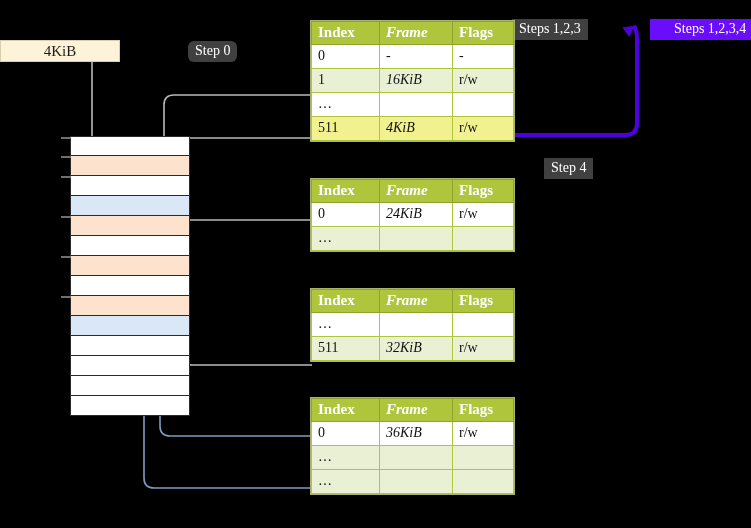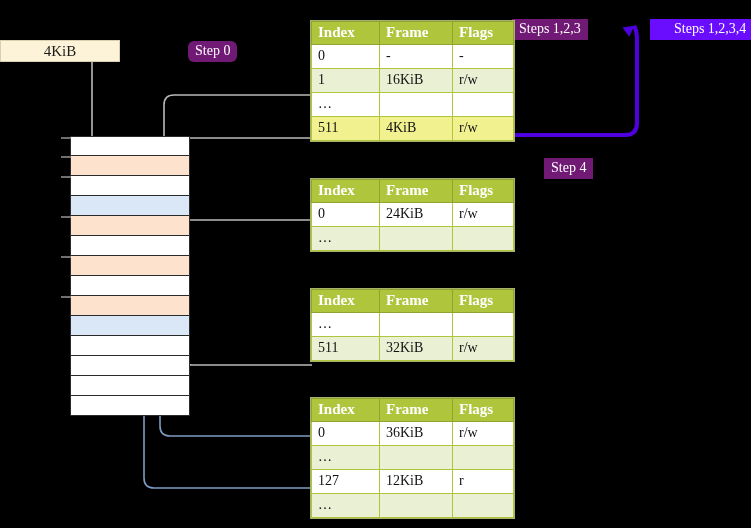--- a/index.html
+++ b/index.html
@@ -43,21 +43,21 @@
   
   .badge {
     position: absolute;
     box-sizing: border-box;
     color: #ffffff;
     font-size: 14px;
     line-height: 18px;
     padding: 1px 7px 2px 7px;
     white-space: nowrap;
   }
-  .badge.crimson { background: #701a75; text-align: right; }
+  .badge.crimson { background: #404040; text-align: right; }
   .badge.violet  { background: #6a0dff; }
 
   
   #memcol {
     position: absolute;
     left: 70px;
     top: 136px;
     width: 120px;
     height: 280px;
   }
@@ -105,21 +105,21 @@
     padding: 2px 6px 3px 6px;
     border: 1px solid #aec53c;
     background: #ffffff;
     white-space: nowrap;
     height: 18px;
   }
   .ptable tr.alt td { background: #eaf0d4; }
   .ptable td.hl { background: #fdfda0; }
   .ptable tr.alt td.hl { background: #f2f190; }
   .c-index { width: 55px; }
-  .c-frame { width: 60px; }
+  .c-frame { width: 60px; font-style: italic; }
   .c-flags { width: 48px; }
 </style>
 </head>
 <body>
 
 <div id="stage">
 
   <svg id="wires" viewBox="0 0 751 528" xmlns="http://www.w3.org/2000/svg">
     <defs>
       <marker id="ahGray" markerWidth="9" markerHeight="9" refX="4.5" refY="7.6" orient="auto" markerUnits="userSpaceOnUse">
@@ -290,25 +290,20 @@
         <tr class="">
           <td class="c-index">0</td>
           <td class="c-frame">36KiB</td>
           <td class="c-flags">r/w</td>
         </tr>
         <tr class="alt">
           <td class="c-index">…</td>
           <td class="c-frame"></td>
           <td class="c-flags"></td>
         </tr>
-        <tr class="">
-          <td class="c-index">127</td>
-          <td class="c-frame">12KiB</td>
-          <td class="c-flags">r</td>
-        </tr>
         <tr class="alt">
           <td class="c-index">…</td>
           <td class="c-frame"></td>
           <td class="c-flags"></td>
         </tr>
       </tbody>
   </table>
 
 </div>
 

